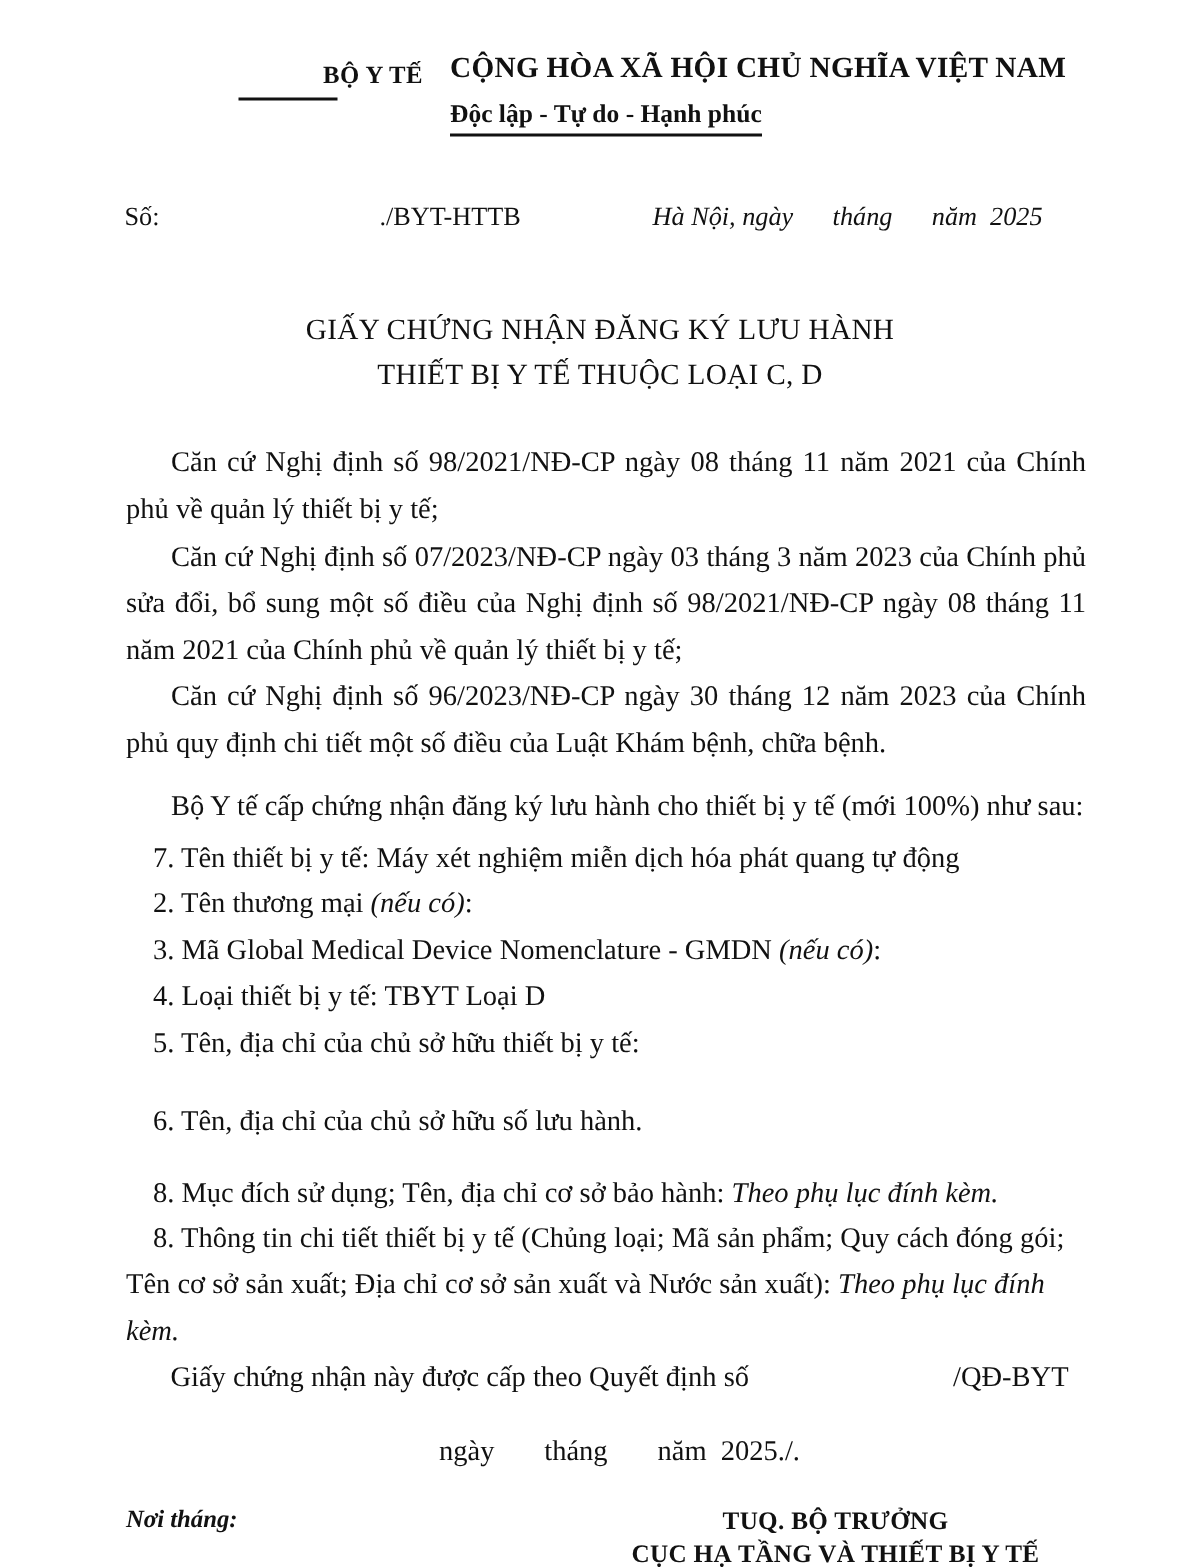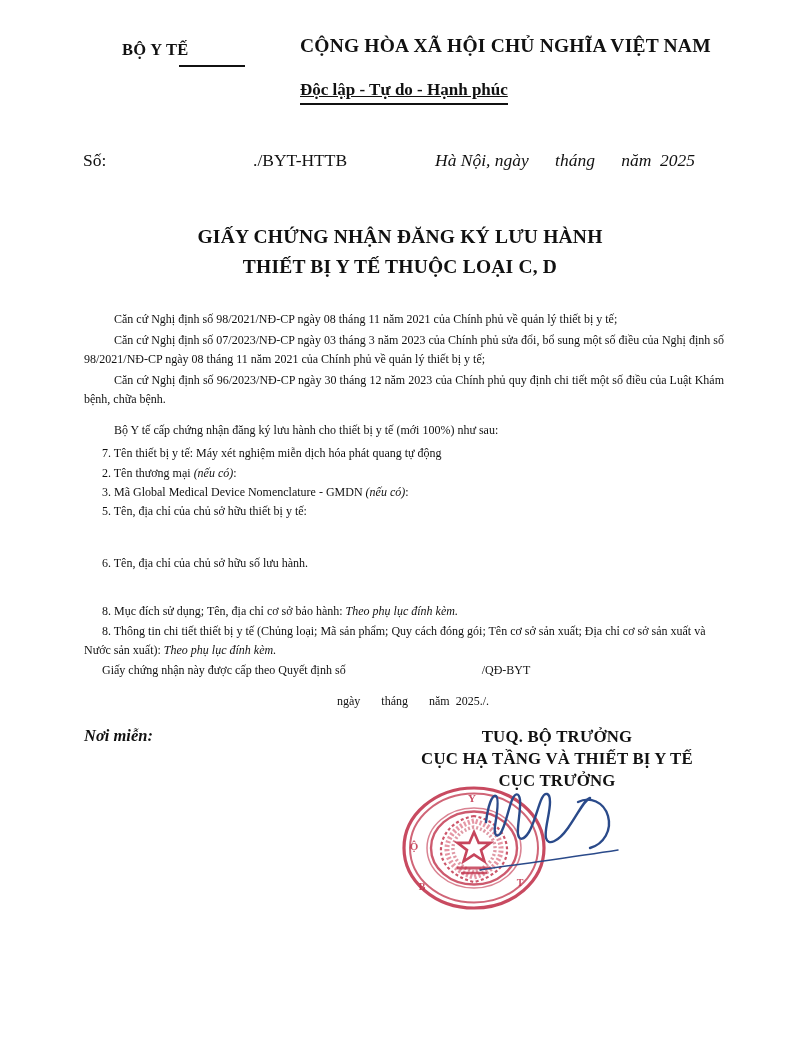--- a/index.html
+++ b/index.html
@@ -26,24 +26,24 @@
   }
 
   
   .header {
     position: relative;
     height: 100px;
     margin-top: 30px;
   }
   .org-block {
     position: absolute;
-    left: 122px;
+    left: 102px;
     top: 10px;
     width: 180px;
-    text-align: left;
+    text-align: right;
   }
   .org-name {
     font-size: 16.5px;
     font-weight: bold;
     letter-spacing: 0.3px;
     line-height: 1.2;
   }
   .org-rule {
     width: 66px;
     height: 2px;
@@ -61,32 +61,31 @@
   .nation-title {
     font-size: 19.5px;
     font-weight: bold;
     letter-spacing: 0.2px;
     line-height: 1.25;
   }
   .nation-motto {
     display: inline-block;
     font-size: 17px;
     font-weight: bold;
-    margin-top: 21px;
+    margin-top: 7px;
     padding-bottom: 2px;
     border-bottom: 2px solid #111;
     line-height: 1.3;
-    text-decoration: underline;
   }
 
   
   .numline {
     position: relative;
     height: 34px;
-    margin-top: 20px;
+    margin-top: 4px;
   }
   .numline .so-label {
     position: absolute;
     left: 83px;
     top: 0;
     font-size: 17.5px;
   }
   .numline .so-value {
     position: absolute;
     left: 253px;
@@ -101,31 +100,31 @@
     font-size: 17.5px;
     font-style: italic;
     white-space: pre;
   }
 
   
   .doc-title {
     margin-top: 38px;
     text-align: center;
     font-size: 19.5px;
-    font-weight: bold;
+    font-weight: normal;
     line-height: 1.55;
     letter-spacing: 0.2px;
   }
   .doc-title .line2 { display: block; }
 
   
   .body-area {
     margin-top: 28px;
     padding: 0 76px 0 84px;
-    font-size: 12px;
+    font-size: 19px;
     line-height: 1.62;
     text-align: justify;
   }
   .para {
     margin: 0 0 1px 0;
     text-indent: 30px;
     text-align: justify;
   }
   .para.lead {
     margin-top: 11px;
@@ -136,21 +135,21 @@
     text-indent: 18px;
     text-align: left;
   }
   .item.tall { min-height: 52px; }
   .item.tall-sm { min-height: 48px; }
   .it { font-style: italic; }
 
   .closing {
     margin-top: 0;
     text-indent: 18px;
-    text-align: left;
+    text-align: center;
     position: relative;
   }
   .closing .qd-no {
     display: inline-block;
     margin-left: 118px;
   }
   .closing-date {
     text-indent: 18px;
     text-align: center;
     white-space: pre;
@@ -246,20 +245,21 @@
     <p class="item">7. Tên thiết bị y tế: Máy xét nghiệm miễn dịch hóa phát quang tự động</p>
 
     <p class="item">
       <span>2. Tên thương mại </span><span class="it">(nếu có)</span><span>:</span>
     </p>
 
     <p class="item">
       <span>3. Mã Global Medical Device Nomenclature - GMDN </span><span class="it">(nếu có)</span><span>:</span>
     </p>
 
+    <p class="item">4. Loại thiết bị y tế: TBYT Loại D</p>
 
     <p class="item tall">5. Tên, địa chỉ của chủ sở hữu thiết bị y tế:</p>
 
     <p class="item tall-sm">6. Tên, địa chỉ của chủ sở hữu số lưu hành.</p>
 
     <p class="item">
       <span>8. Mục đích sử dụng; Tên, địa chỉ cơ sở bảo hành: </span><span class="it">Theo phụ lục đính kèm.</span>
     </p>
 
     <p class="item">
@@ -267,21 +267,21 @@
     </p>
 
     <p class="closing">
       <span>Giấy chứng nhận này được cấp theo Quyết định số</span><span class="qd-no">/QĐ-BYT</span>
     </p>
     <p class="closing-date">ngày       tháng       năm  2025./.</p>
   </div>
 
   <div class="sig-zone">
 
-    <div class="recipients">Nơi miễn:</div>
+    <div class="recipients">Nơi tháng:</div>
 
     <div class="sig-right">
       <div class="sig-title">TUQ. BỘ TRƯỞNG</div>
       <div class="sig-title">CỤC HẠ TẦNG VÀ THIẾT BỊ Y TẾ</div>
       <div class="sig-title">CỤC TRƯỞNG</div>
 
     </div>
 
     <div class="seal">
       <svg viewBox="0 0 148 125" xmlns="http://www.w3.org/2000/svg">

